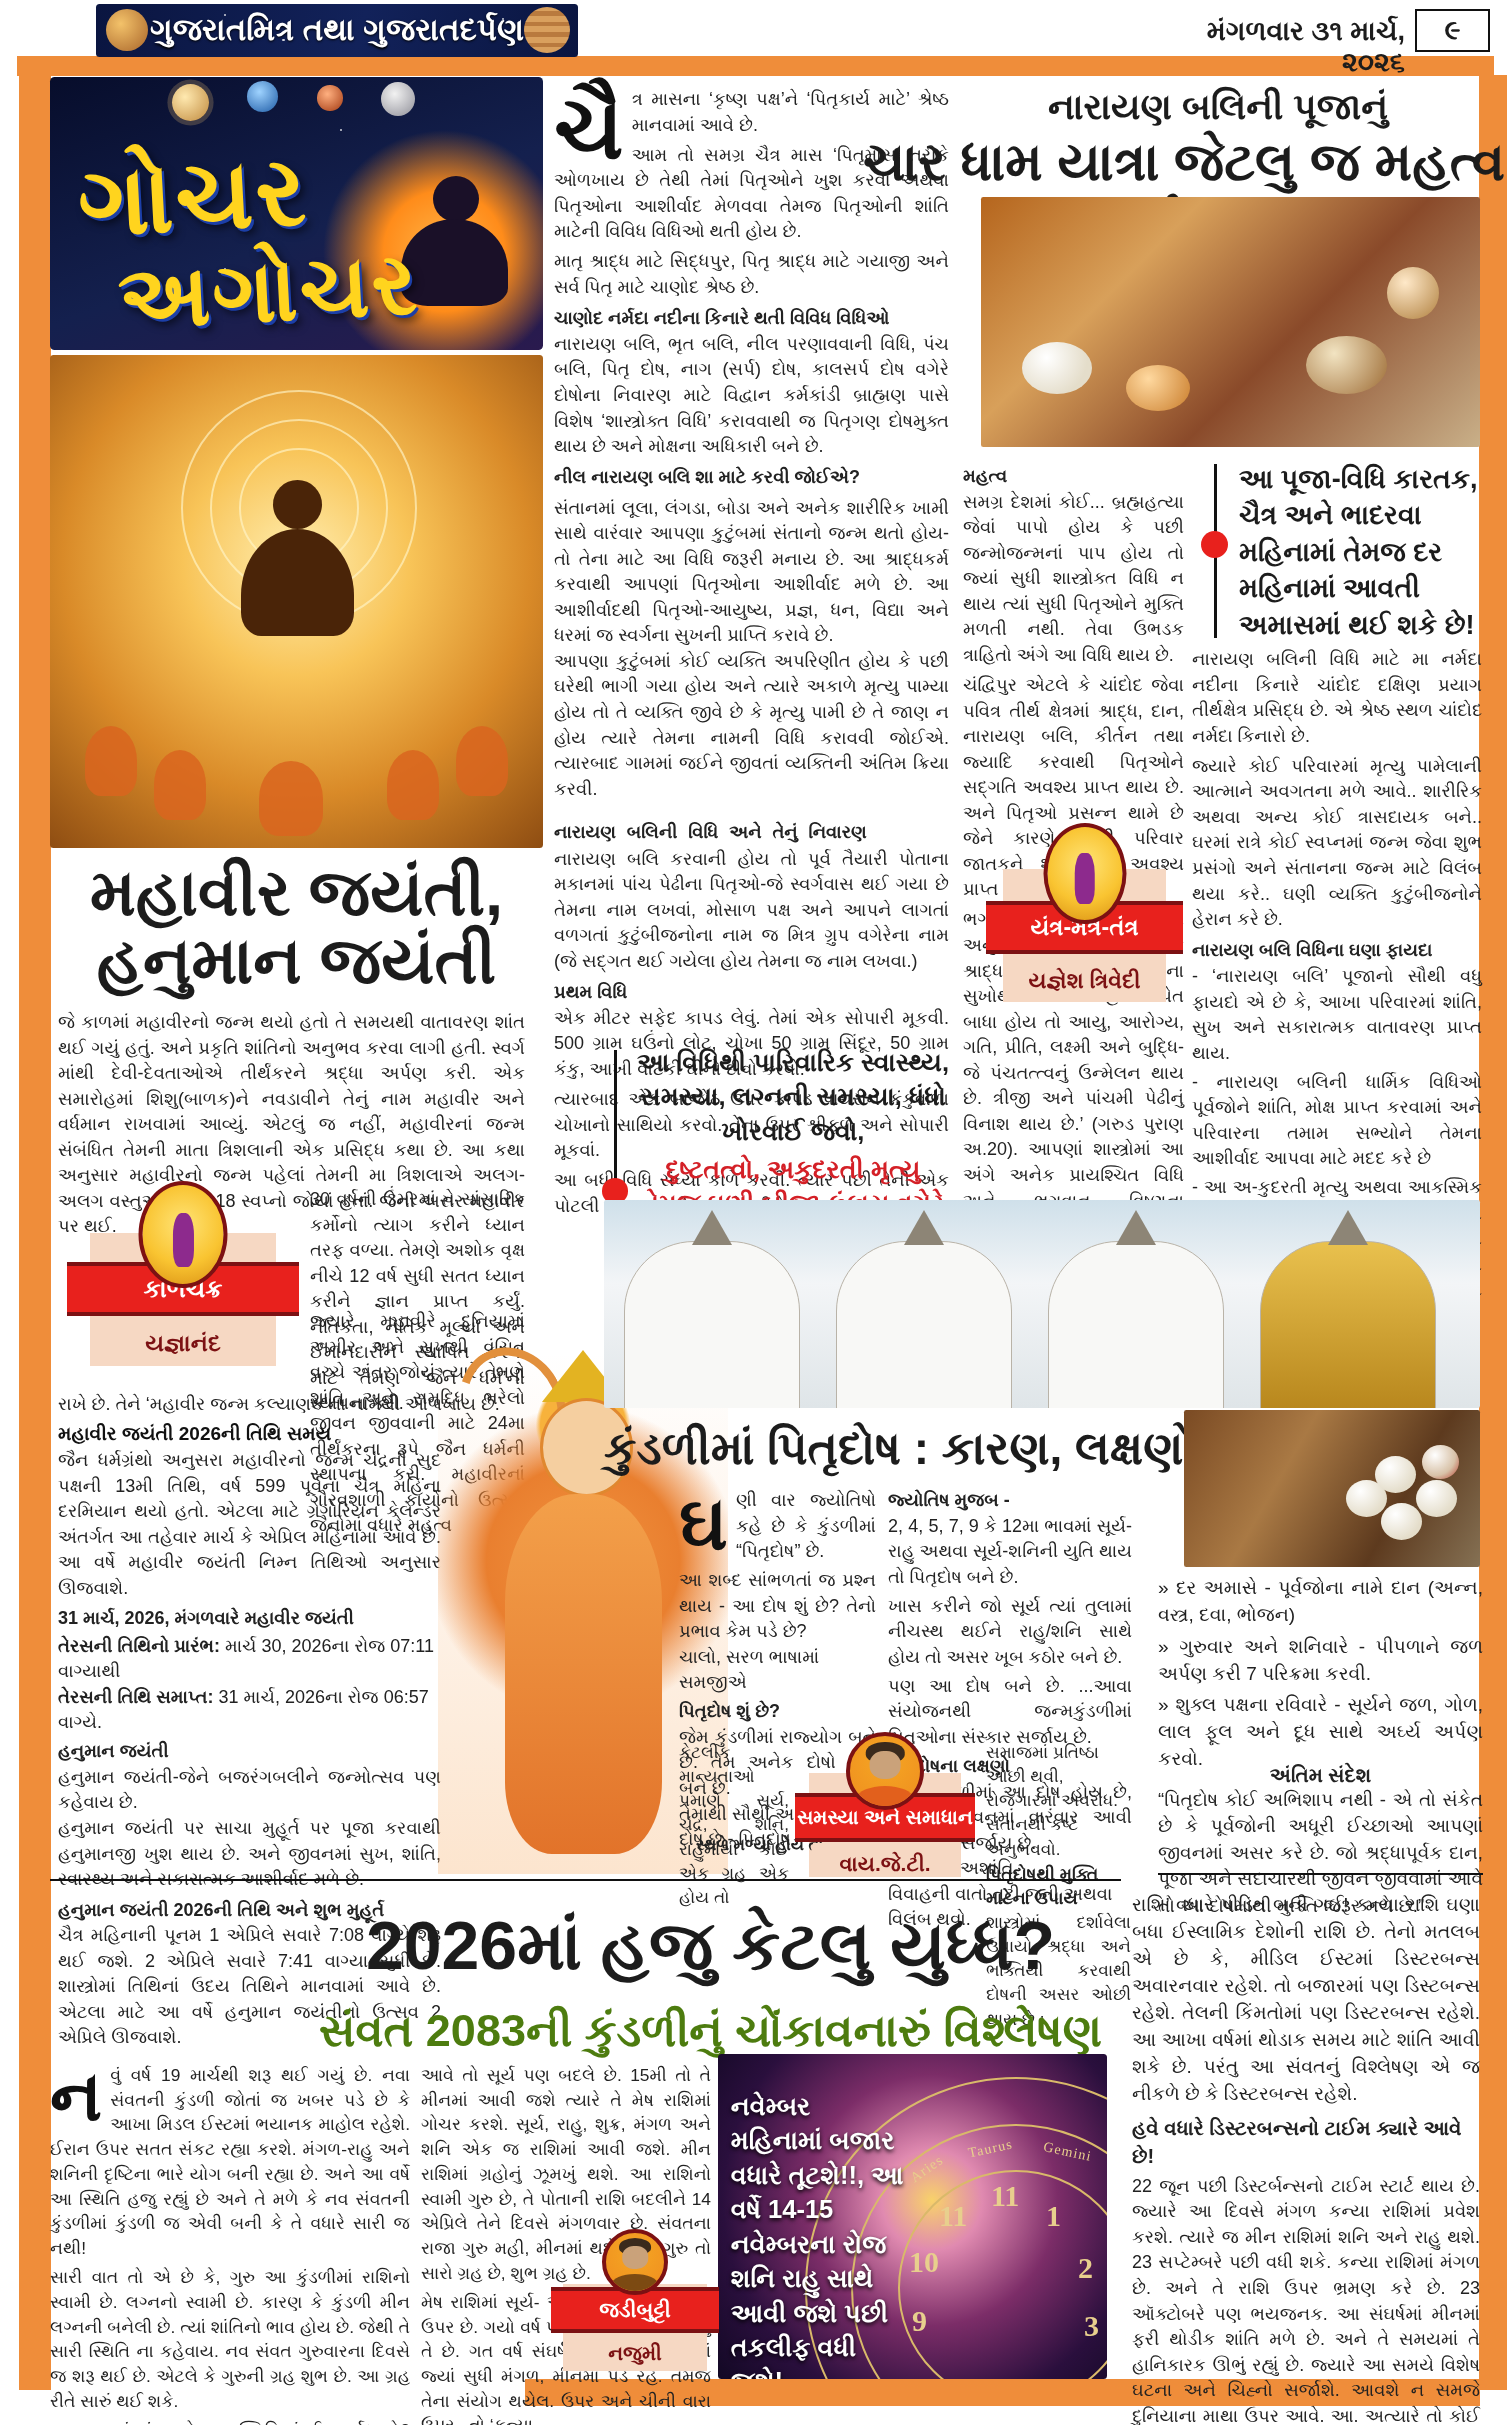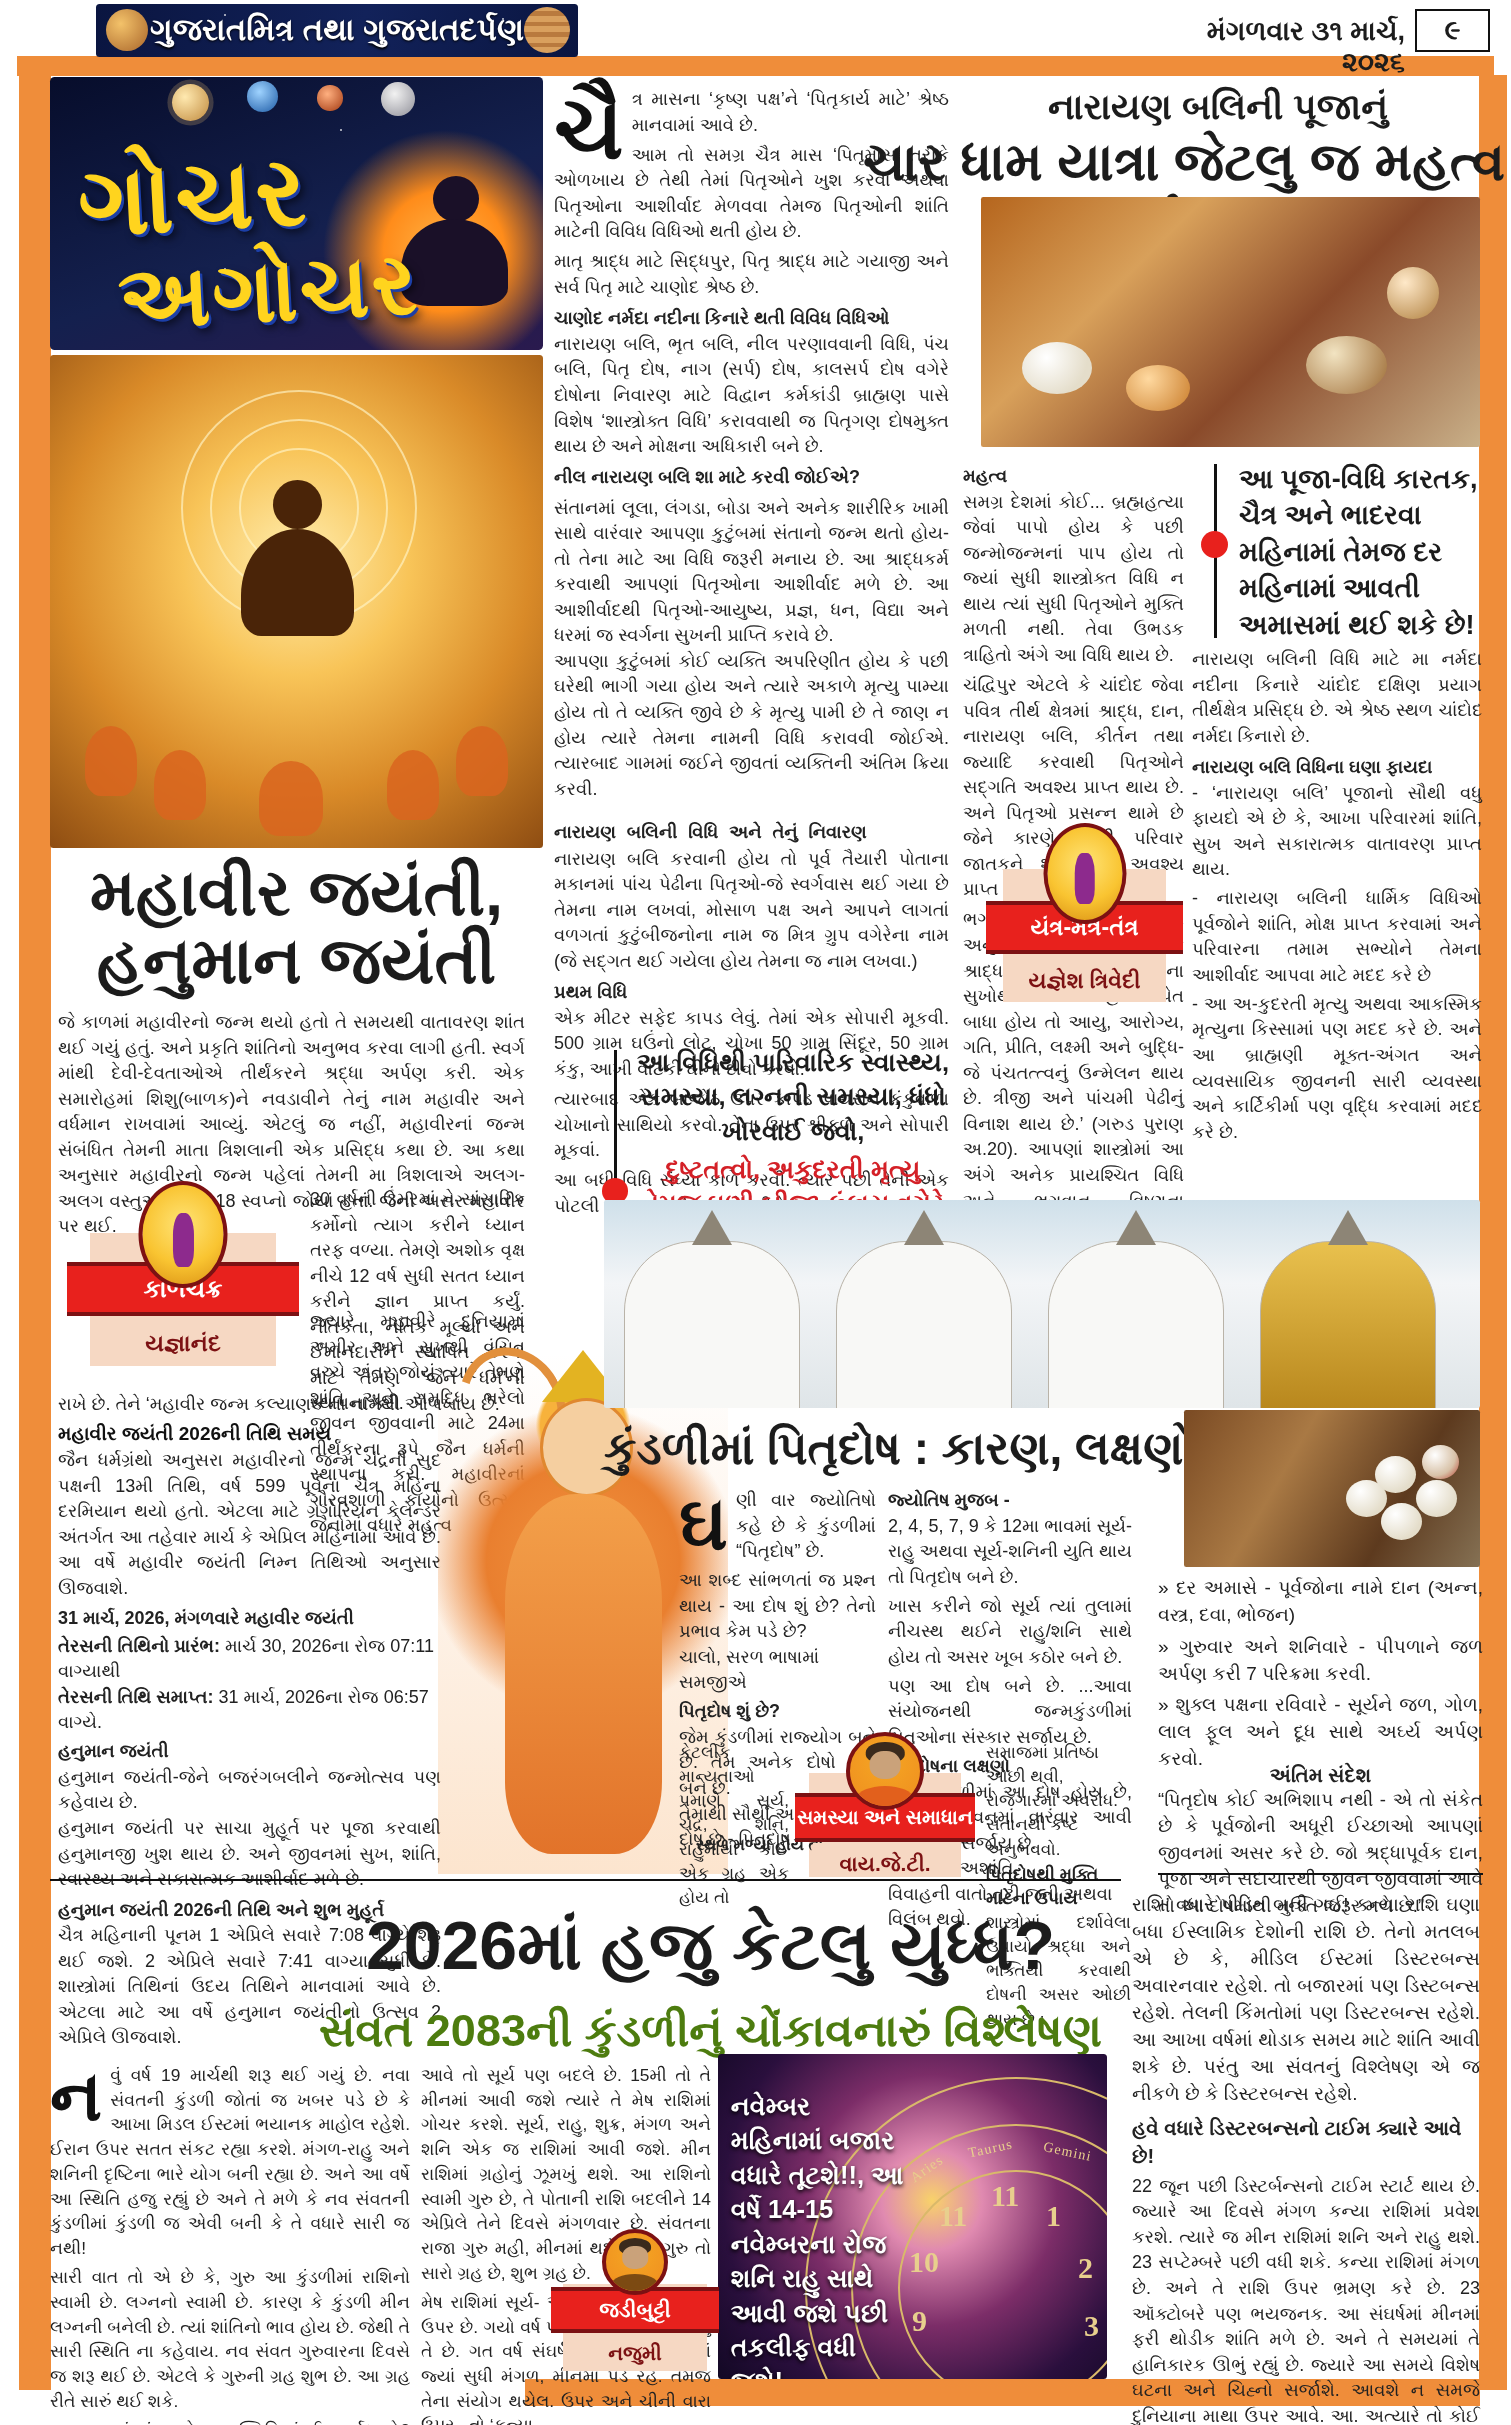--- a/index.html
+++ b/index.html
@@ -221,20 +221,21 @@
     <div class="body-txt j" style="margin-top:4.6px;">ચંદ્વિપુર એટલે કે ચાંદોદ જેવા પવિત્ર તીર્થ ક્ષેત્રમાં શ્રાદ્ધ, દાન, નારાયણ બલિ, કીર્તન તથા જ્યાદિ કરવાથી પિતૃઓને સદ્ગતિ અવશ્ય પ્રાપ્ત થાય છે. અને પિતૃઓ પ્રસન્ન થામે છે જેને કારણે આવી પરિવાર જાતકને શુભ ફળ અવશ્ય પ્રાપ્ત થાય છે.</div>
     <div class="body-txt j" style="margin-top:4.6px;">ભગવાન શ્રી કૃષ્ણના જણાવ્યા અનુસાર, ‘જેના વંશમાં શ્રાદ્ધ કે શ્રાદ્ધ ન થાય છે તે સંસારના સુખોથી અભિપ્ત રહે છે. પ્રેત બાધા હોય તો આયુ, આરોગ્ય, ગતિ, પ્રીતિ, લક્ષ્મી અને બુદ્ધિ- જે પંચતત્ત્વનું ઉન્મેલન થાય છે. ત્રીજી અને પાંચમી પેઢીનું વિનાશ થાય છે.’ (ગરુડ પુરાણ અ.20). આપણાં શાસ્ત્રોમાં આ અંગે અનેક પ્રાયશ્ચિત વિધિ અને ભગવાન વિષ્ણુના સંકીર્તનો કહ્યાં છે. આ વિધિ નથી, ધરમાં, બાળક, સમસ્યા, તકલીફો કાયમ રહે તો આ વિધિ શાંતિ માટે આપણી ગામકી શક્તિ કે સત્યનારાયણની કથા કરાવીએ છીએ-એવું જ આ વિધિનું મહત્વ છે.</div>
   </div>
 
   <div class="pq-rule" style="left:1214px;top:464px;height:174px;"></div>
   <div class="pq-dot" style="left:1201px;top:531px;width:27px;height:27px;"></div>
   <div class="abs pq" style="left:1239px;top:461px;width:255px;font-size:27px;">આ પૂજા-વિધિ કારતક, ચૈત્ર અને ભાદરવા મહિનામાં તેમજ દર મહિનામાં આવતી અમાસમાં થઈ શકે છે!</div>
 
   <div class="abs" style="left:1192px;top:647px;width:290px;height:551px;">
     <div class="body-txt j">નારાયણ બલિની વિધિ માટે મા નર્મદા નદીના કિનારે ચાંદોદ દક્ષિણ પ્રયાગ તીર્થક્ષેત્ર પ્રસિદ્ધ છે. એ શ્રેષ્ઠ સ્થળ ચાંદોદ નર્મદા કિનારો છે.</div>
+    <div class="body-txt j" style="margin-top:4.6px;">જ્યારે કોઈ પરિવારમાં મૃત્યુ પામેલાની આત્માને અવગતના મળે આવે.. શારીરિક અથવા અન્ય કોઈ ત્રાસદાયક બને.. ઘરમાં રાત્રે કોઈ સ્વપ્નમાં જન્મ જેવા શુભ પ્રસંગો અને સંતાનના જન્મ માટે વિલંબ થયા કરે.. ઘણી વ્યક્તિ કુટુંબીજનોને હેરાન કરે છે.</div>
     <div class="body-txt b" style="margin-top:5.8px;">નારાયણ બલિ વિધિના ઘણા ફાયદા</div>
     <div class="body-txt j">- ‘નારાયણ બલિ’ પૂજાનો સૌથી વધુ ફાયદો એ છે કે, આખા પરિવારમાં શાંતિ, સુખ અને સકારાત્મક વાતાવરણ પ્રાપ્ત થાય.</div>
     <div class="body-txt j" style="margin-top:3.5px;">- નારાયણ બલિની ધાર્મિક વિધિઓ પૂર્વજોને શાંતિ, મોક્ષ પ્રાપ્ત કરવામાં અને પરિવારના તમામ સભ્યોને તેમના આશીર્વાદ આપવા માટે મદદ કરે છે</div>
     <div class="body-txt j" style="margin-top:3.5px;">- આ અ-કુદરતી મૃત્યુ અથવા આકસ્મિક મૃત્યુના કિસ્સામાં પણ મદદ કરે છે. અને આ બ્રાહ્મણી મૂક્ત-અંગત અને વ્યવસાયિક જીવનની સારી વ્યવસ્થા અને કાર્ટિકીર્મા પણ વૃદ્ધિ કરવામાં મદદ કરે છે.</div>
   </div>
   <div class="abs" style="left:1192px;top:1201px;width:0;height:0;overflow:hidden;">
     
     
   </div>
 

